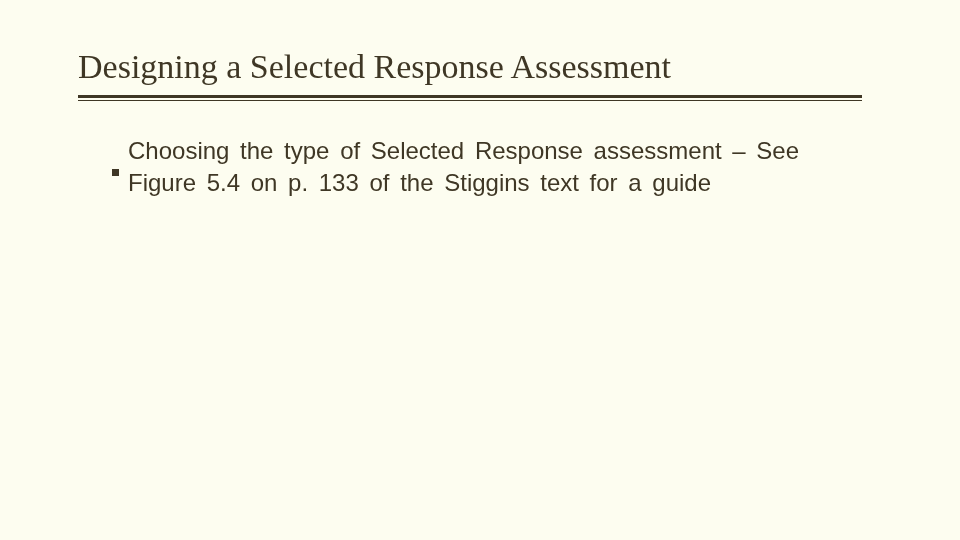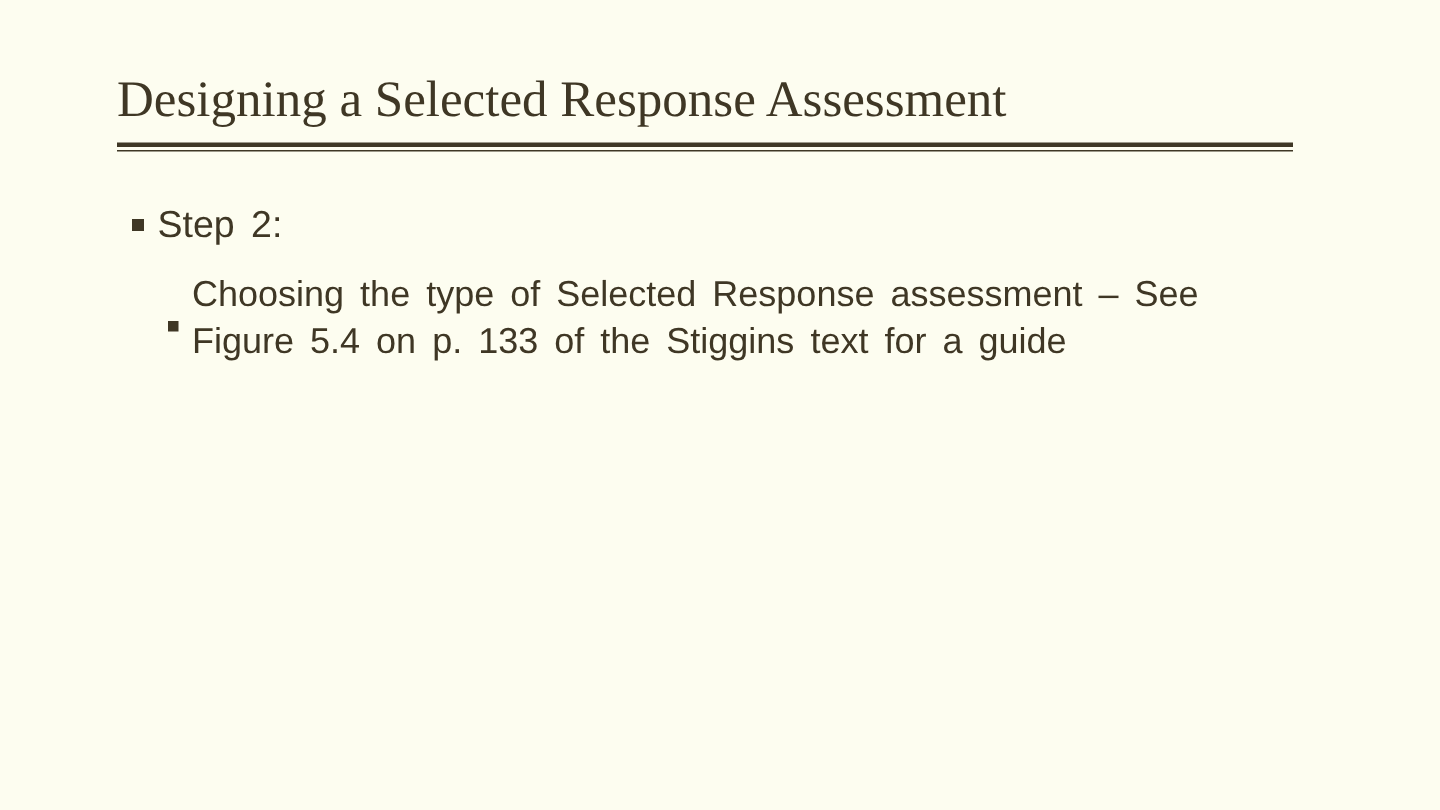--- a/index.html
+++ b/index.html
@@ -81,22 +81,18 @@
 <body>
 
 <div class="slide">
   <h1 class="title">Designing a Selected Response Assessment</h1>
   <div class="rule">
     <div class="thick"></div>
     <div class="thin"></div>
   </div>
 
   <div class="content">
-    <div class="b1">
-      <span class="sq"></span>
-      <span class="txt">Step 2:</span>
-    </div>
     <div class="b2">
       <span class="sq small"></span>
       <span class="txt">Choosing the type of Selected Response assessment – See Figure 5.4 on p. 133 of the Stiggins text for a guide</span>
     </div>
   </div>
 </div>
 
 </body></html>

